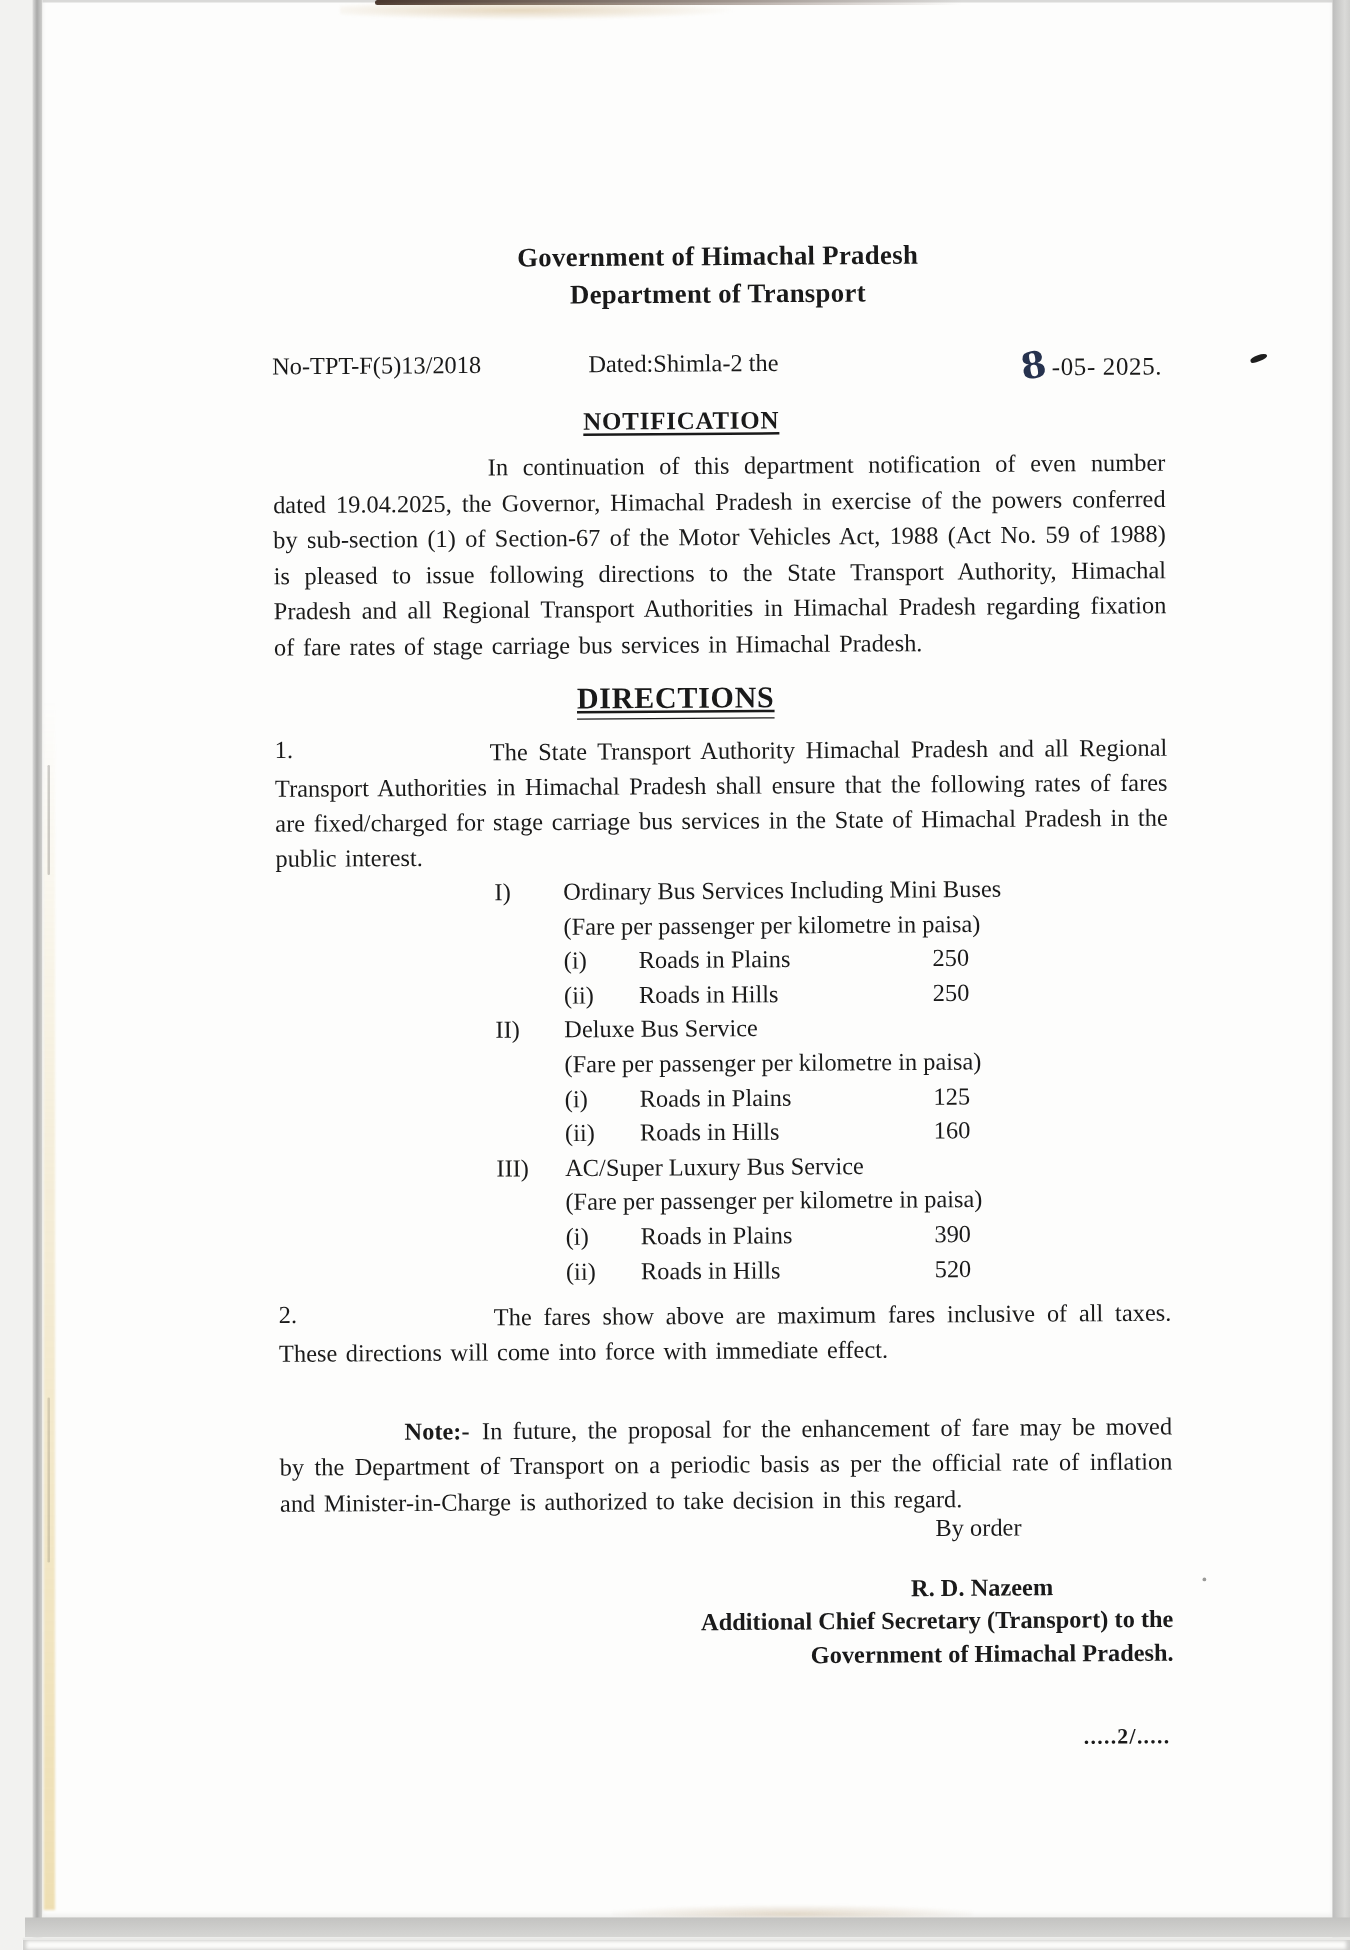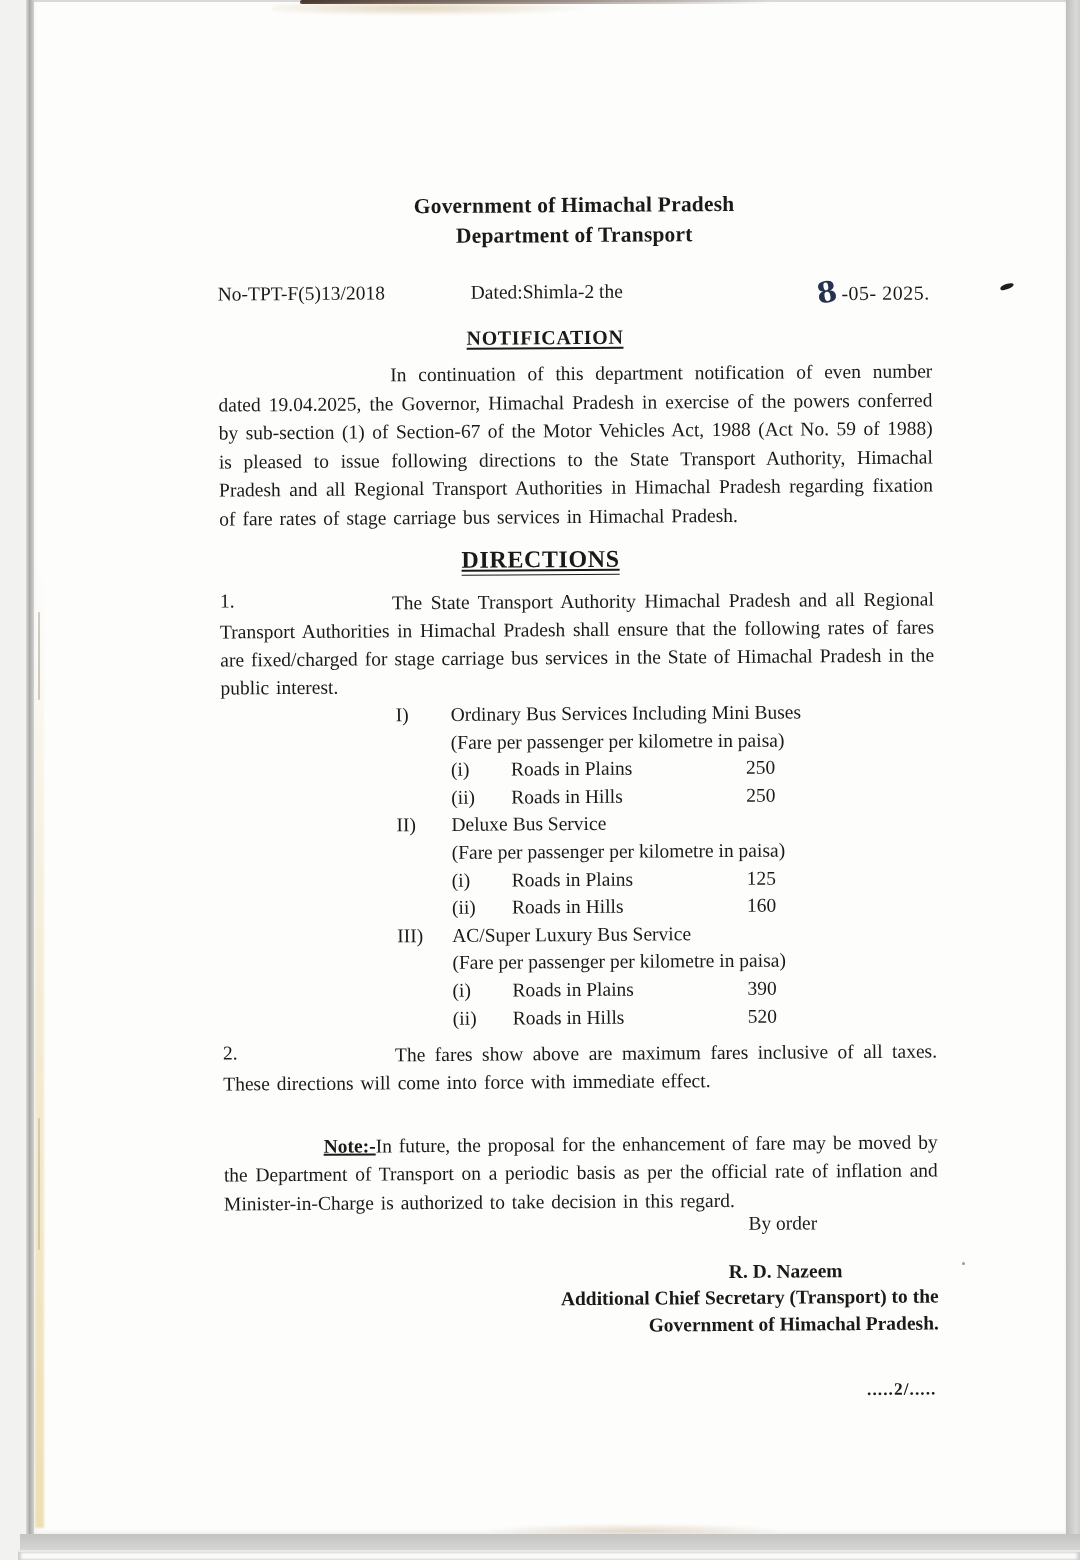--- a/index.html
+++ b/index.html
@@ -120,21 +120,21 @@
   .direction .num { position: absolute; left: 0; top: 0; font-weight: 500; }
   .direction p { text-align: justify; line-height: 28px; word-spacing: 2px; text-indent: 172px; }
   .fare-list { top: 700px; line-height: 27.6px; }
   .fg-head { padding-left: 175px; }
   .fg-num { display: inline-block; width: 55px; }
   .fg-sub { padding-left: 230px; }
   .fg-row { padding-left: 230px; }
   .fr-marker { display: inline-block; width: 60px; }
   .fr-label { display: inline-block; width: 235px; }
   .note-blk { top: 1131px; text-indent: 100px; line-height: 28.3px; }
-  .note-label { font-weight: bold; text-decoration: underline; text-decoration-thickness: 1.5px; }
+  .note-label { font-weight: bold; text-decoration-thickness: 1.5px; margin-right: 10px; }
   .by-order { top: 1214px; text-align: right; padding-right: 121px; }
   .signature { top: 1260px; text-align: right; font-weight: bold; line-height: 26.3px; font-size: 19.5px; }
   .sig-name { padding-right: 96px; }
   .page-marker { top: 1381px; text-align: right; padding-right: 3px; font-weight: bold; font-size: 17.5px; letter-spacing: 1px; }
 </style>
 </head>
 <body>
 
 <div class="canvas">
 

